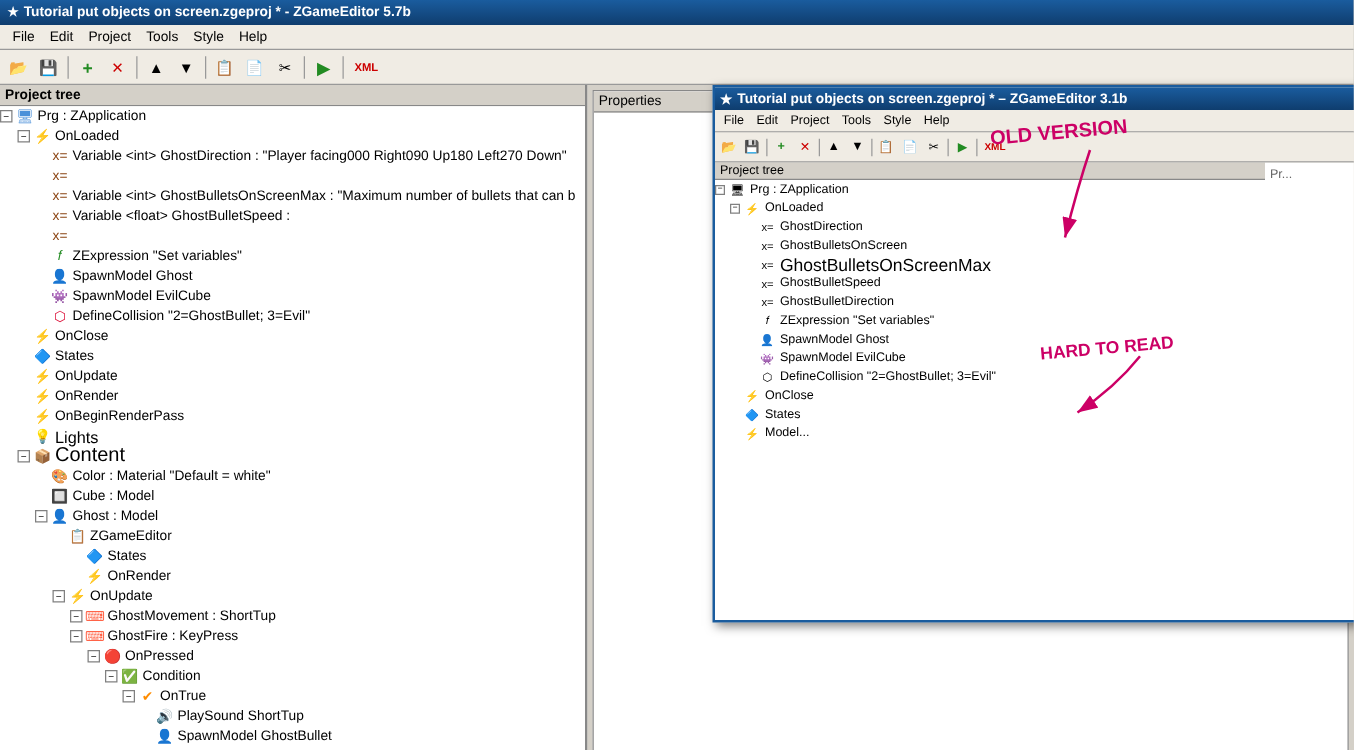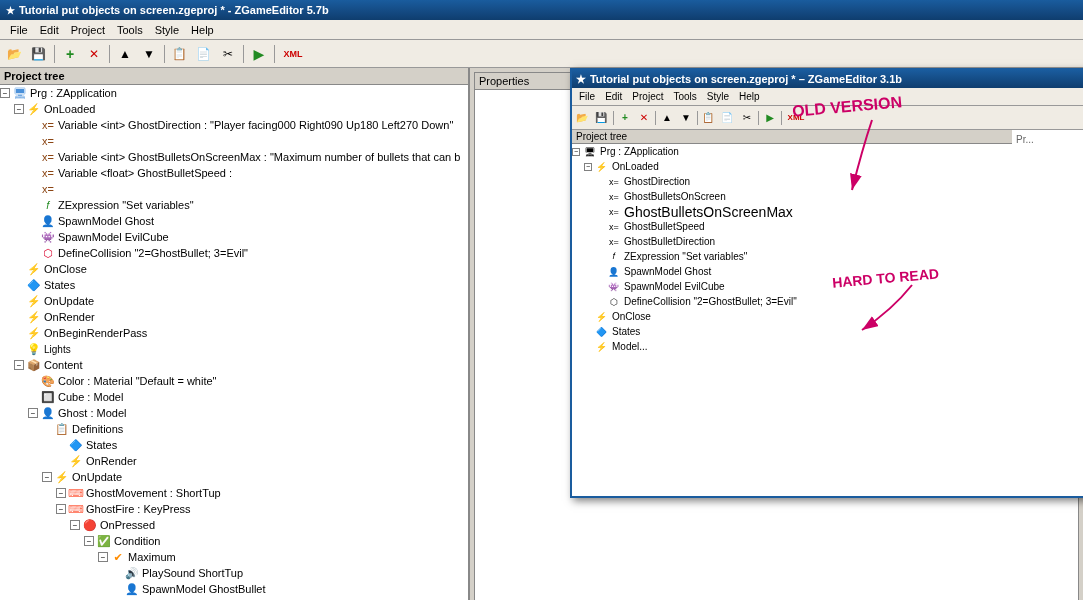--- a/index.html
+++ b/index.html
@@ -364,27 +364,27 @@
         <div class="tree-item" style="font-size: 11px; height: 16px;">
           <span class="tree-indent" style="width: 14px; display: inline-block;"></span>
           <span class="tree-leaf-space"></span>
           <span class="tree-icon icon-event" style="font-size: 11px;">⚡</span>
           <span class="tree-label" style="font-size: 11px;">OnBeginRenderPass</span>
         </div>
         <div class="tree-item" style="font-size: 11px; height: 16px;">
           <span class="tree-indent" style="width: 14px; display: inline-block;"></span>
           <span class="tree-leaf-space"></span>
           <span class="tree-icon icon-light" style="font-size: 11px;">💡</span>
-          <span class="tree-label" style="font-size: 10px;">Lights</span>
+          <span class="tree-label" style="font-size: 13px;">Lights</span>
         </div>
         <div class="tree-item" style="font-size: 11px; height: 16px;">
           <span class="tree-indent" style="width: 14px; display: inline-block;"></span>
           <span class="tree-expand">−</span>
           <span class="tree-icon icon-content" style="font-size: 11px;">📦</span>
-          <span class="tree-label" style="font-size: 11px;">Content</span>
+          <span class="tree-label" style="font-size: 16px;">Content</span>
         </div>
         <div class="tree-item" style="font-size: 11px; height: 16px;">
           <span class="tree-indent" style="width: 28px; display: inline-block;"></span>
           <span class="tree-leaf-space"></span>
           <span class="tree-icon icon-material" style="font-size: 11px;">🎨</span>
           <span class="tree-label" style="font-size: 11px;">Color : Material  "Default = white"</span>
         </div>
         <div class="tree-item" style="font-size: 11px; height: 16px;">
           <span class="tree-indent" style="width: 28px; display: inline-block;"></span>
           <span class="tree-leaf-space"></span>
@@ -394,21 +394,21 @@
         <div class="tree-item" style="font-size: 11px; height: 16px;">
           <span class="tree-indent" style="width: 28px; display: inline-block;"></span>
           <span class="tree-expand">−</span>
           <span class="tree-icon icon-model" style="font-size: 11px;">👤</span>
           <span class="tree-label" style="font-size: 11px;">Ghost : Model</span>
         </div>
         <div class="tree-item" style="font-size: 11px; height: 16px;">
           <span class="tree-indent" style="width: 42px; display: inline-block;"></span>
           <span class="tree-leaf-space"></span>
           <span class="tree-icon icon-definitions" style="font-size: 11px;">📋</span>
-          <span class="tree-label" style="font-size: 11px;">Definitions</span>
+          <span class="tree-label" style="font-size: 11px;">ZGameEditor</span>
         </div>
         <div class="tree-item" style="font-size: 11px; height: 16px;">
           <span class="tree-indent" style="width: 56px; display: inline-block;"></span>
           <span class="tree-leaf-space"></span>
           <span class="tree-icon icon-state" style="font-size: 11px;">🔷</span>
           <span class="tree-label" style="font-size: 11px;">States</span>
         </div>
         <div class="tree-item" style="font-size: 11px; height: 16px;">
           <span class="tree-indent" style="width: 56px; display: inline-block;"></span>
           <span class="tree-leaf-space"></span>
@@ -442,21 +442,21 @@
         <div class="tree-item" style="font-size: 11px; height: 16px;">
           <span class="tree-indent" style="width: 84px; display: inline-block;"></span>
           <span class="tree-expand">−</span>
           <span class="tree-icon icon-cond" style="font-size: 11px;">✅</span>
           <span class="tree-label" style="font-size: 11px;">Condition</span>
         </div>
         <div class="tree-item" style="font-size: 11px; height: 16px;">
           <span class="tree-indent" style="width: 98px; display: inline-block;"></span>
           <span class="tree-expand">−</span>
           <span class="tree-icon icon-event" style="font-size: 11px;">✔</span>
-          <span class="tree-label" style="font-size: 11px;">Maximum</span>
+          <span class="tree-label" style="font-size: 11px;">OnTrue</span>
         </div>
         <div class="tree-item" style="font-size: 11px; height: 16px;">
           <span class="tree-indent" style="width: 112px; display: inline-block;"></span>
           <span class="tree-leaf-space"></span>
           <span class="tree-icon icon-sound" style="font-size: 11px;">🔊</span>
           <span class="tree-label" style="font-size: 11px;">PlaySound  ShortTup</span>
         </div>
         <div class="tree-item" style="font-size: 11px; height: 16px;">
           <span class="tree-indent" style="width: 112px; display: inline-block;"></span>
           <span class="tree-leaf-space"></span>

